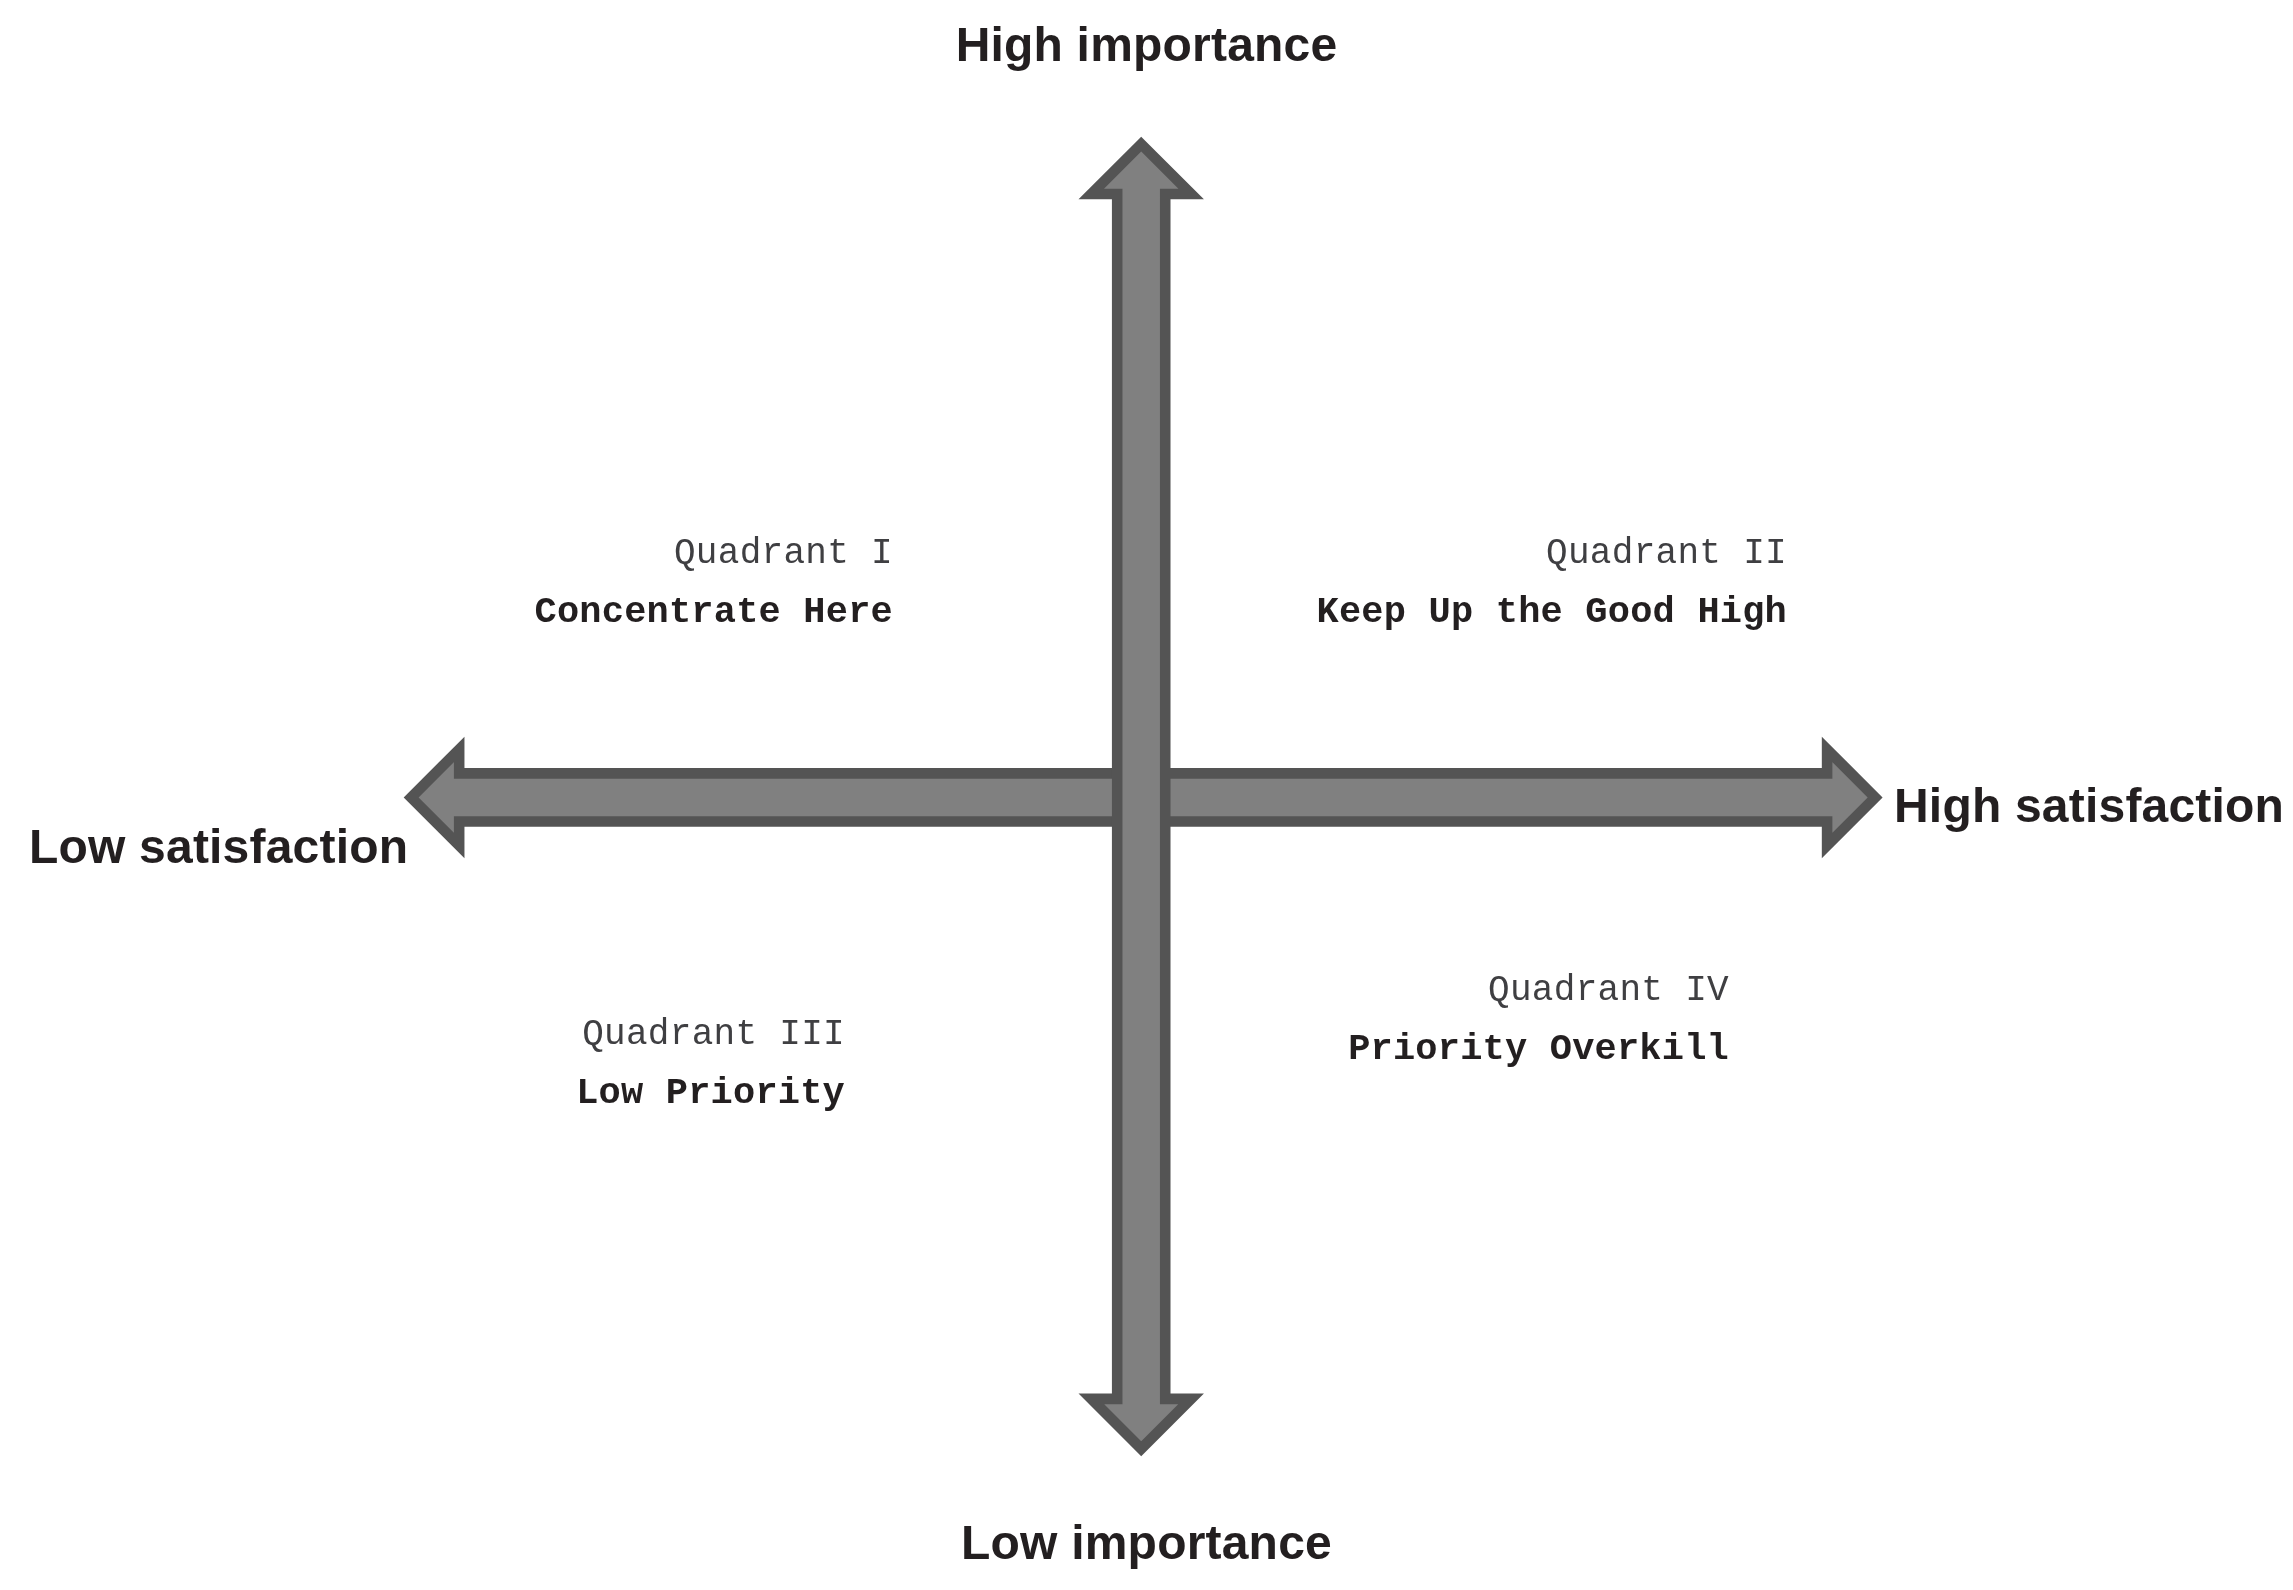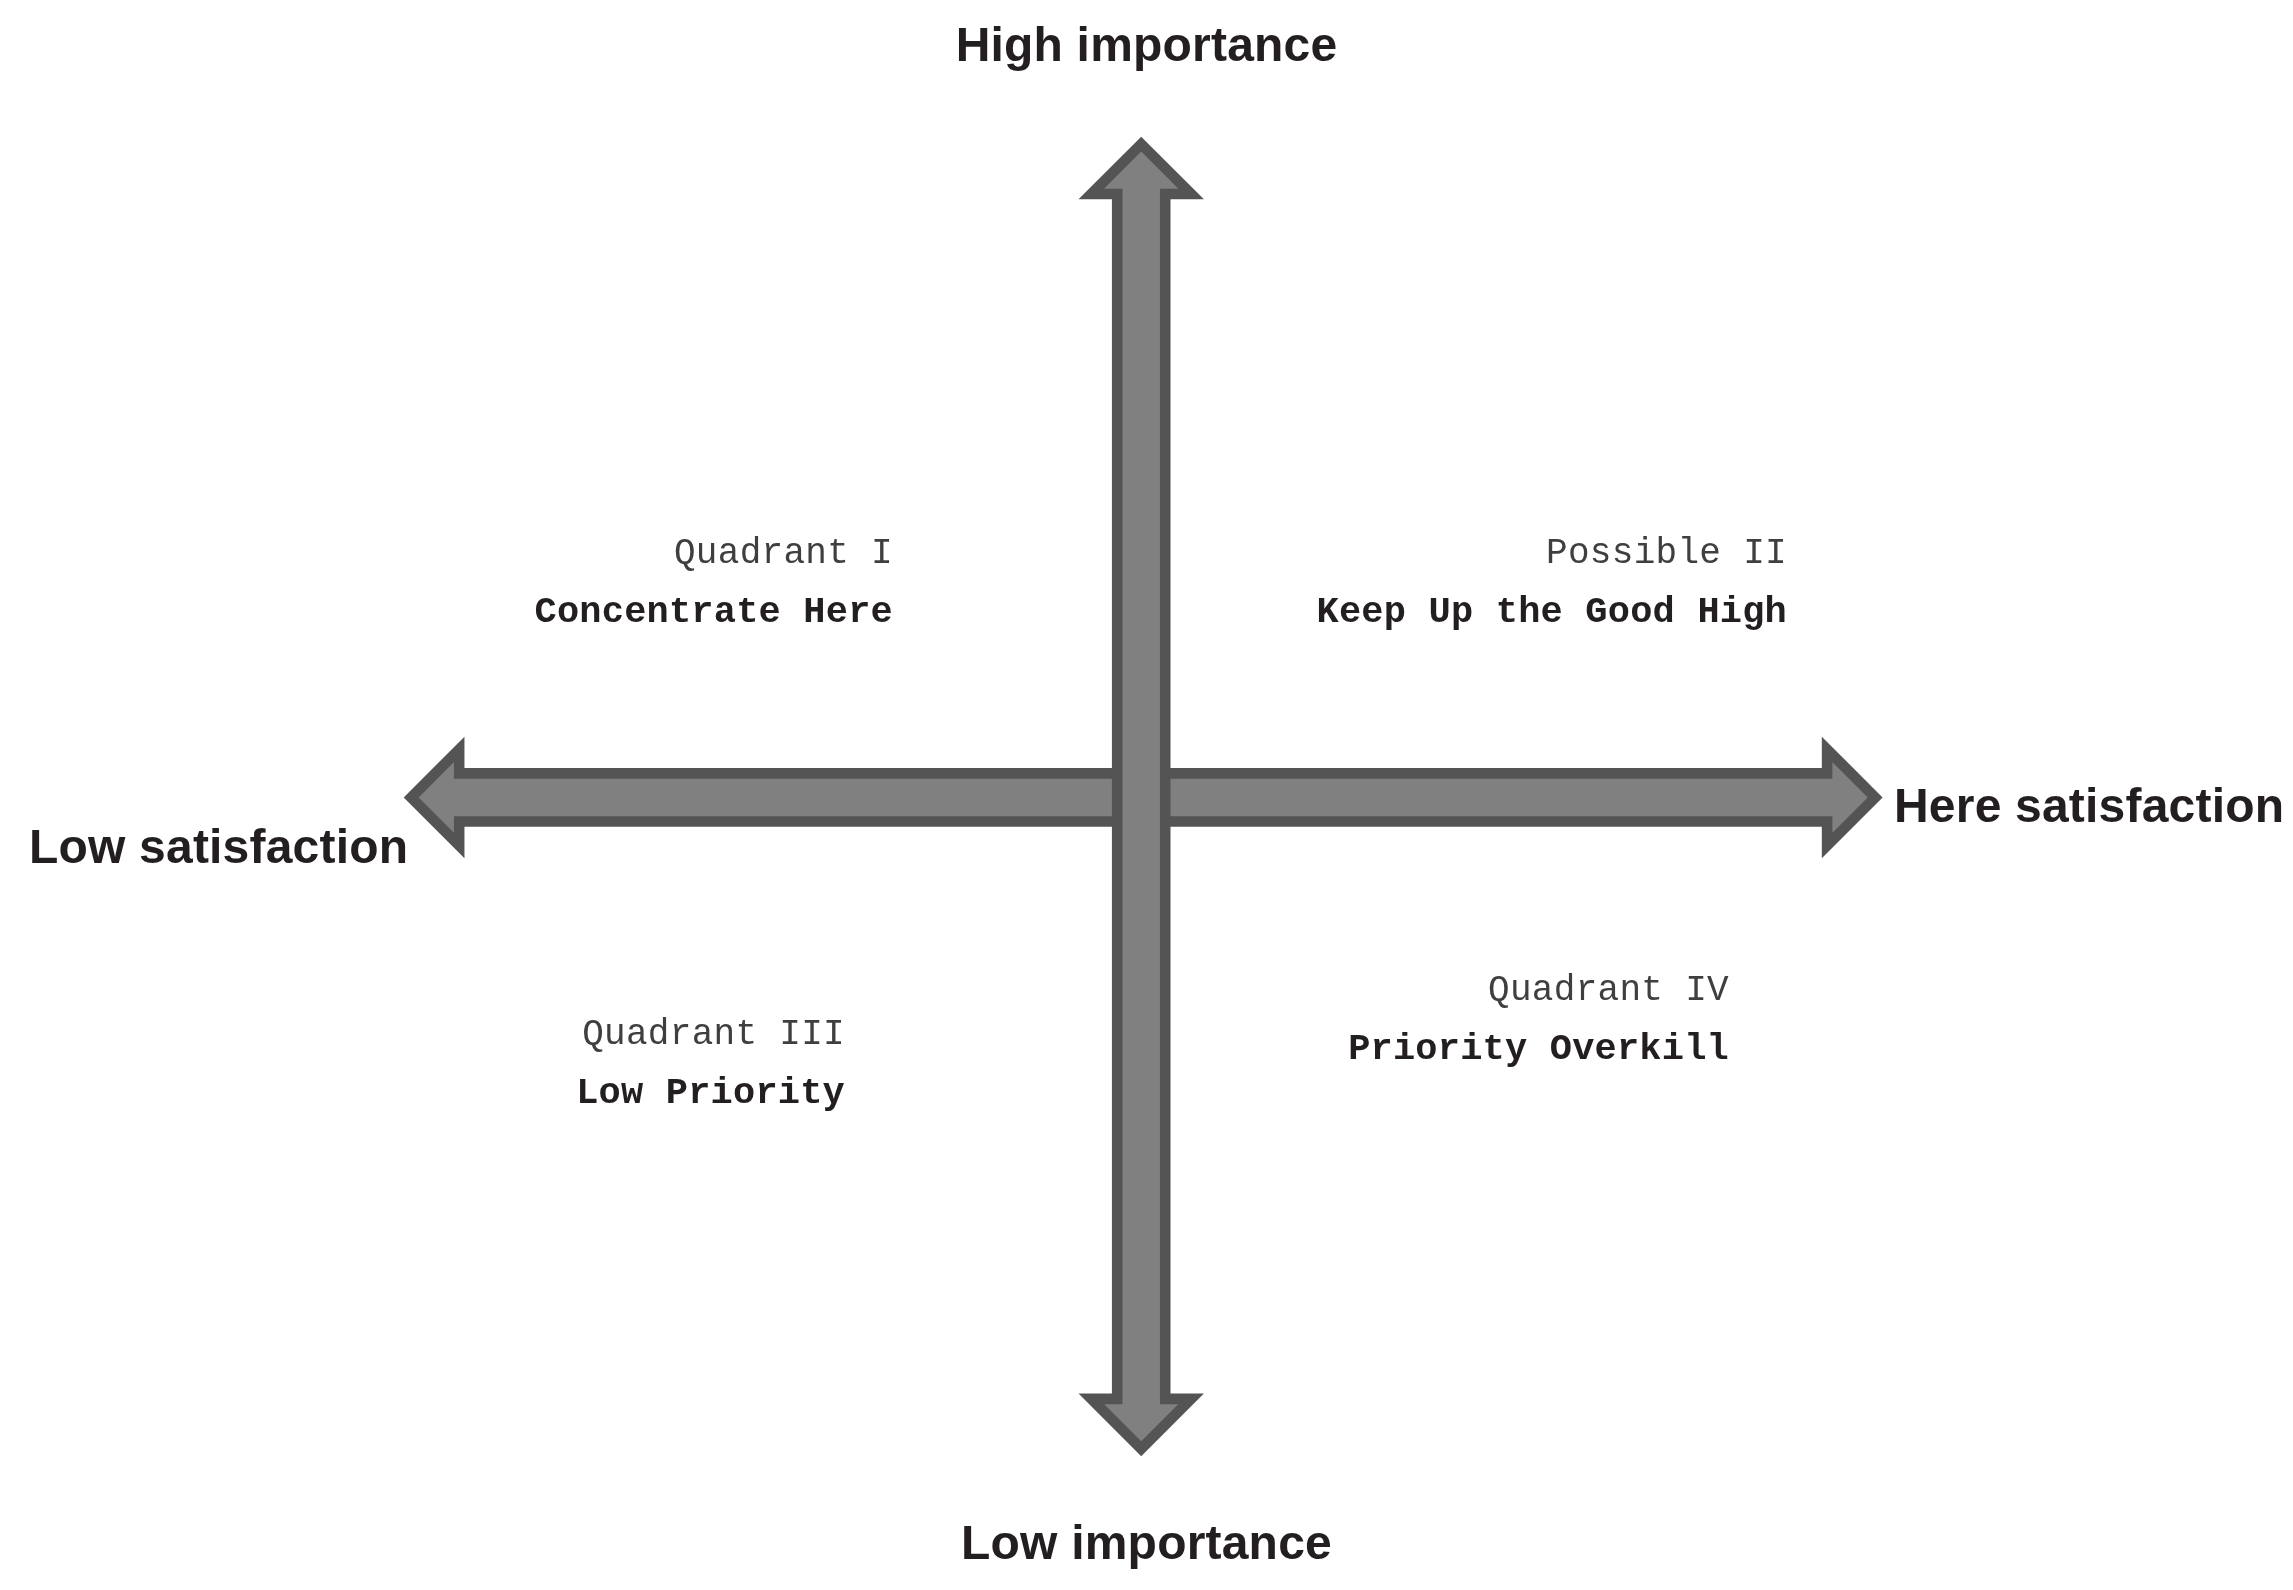--- a/index.html
+++ b/index.html
@@ -83,29 +83,29 @@
 
     <polygon points="1188,150 1240,202 1213,202 1213,1456 1240,1456 1188,1508 1136,1456 1163,1456 1163,202 1136,202" fill="#808080" stroke="#545454" stroke-width="11" stroke-linejoin="miter"></polygon>
   </svg>
 
   <div class="label axis-label" id="label-top">High importance</div>
 
   <div class="label axis-label" id="label-bottom">Low importance</div>
 
   <div class="label axis-label" id="label-left">Low satisfaction</div>
 
-  <div class="label axis-label" id="label-right">Here satisfaction</div>
+  <div class="label axis-label" id="label-right">High satisfaction</div>
 
   <div class="quad-block" id="quad-1">
     <div class="quad-roman">Quadrant I</div>
     <div class="quad-title">Concentrate Here</div>
   </div>
 
   <div class="quad-block" id="quad-2">
-    <div class="quad-roman">Possible II</div>
+    <div class="quad-roman">Quadrant II</div>
     <div class="quad-title">Keep Up the Good High</div>
   </div>
 
   <div class="quad-block" id="quad-3">
     <div class="quad-roman">Quadrant III</div>
     <div class="quad-title">Low Priority</div>
   </div>
 
   <div class="quad-block" id="quad-4">
     <div class="quad-roman">Quadrant IV</div>

